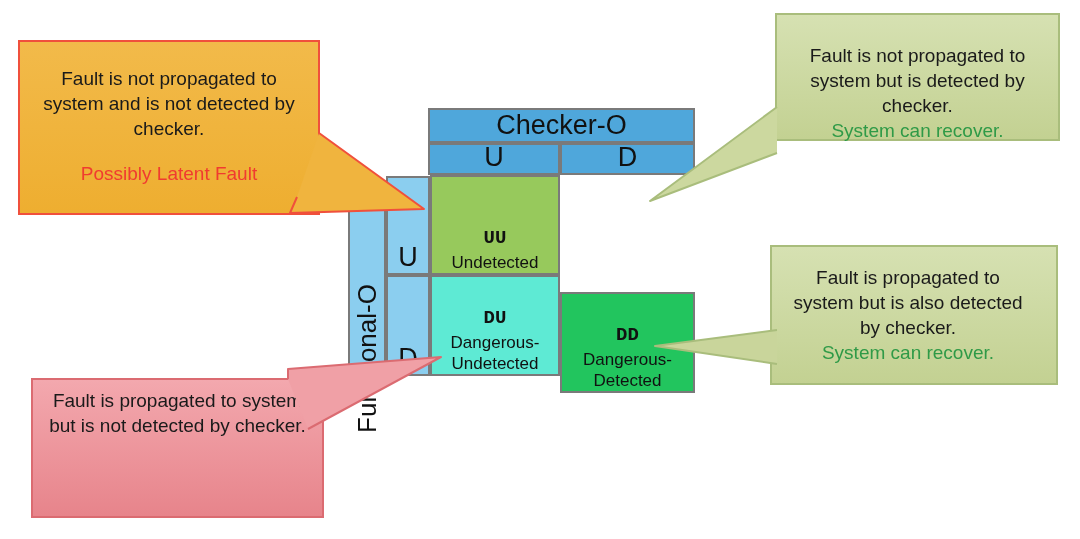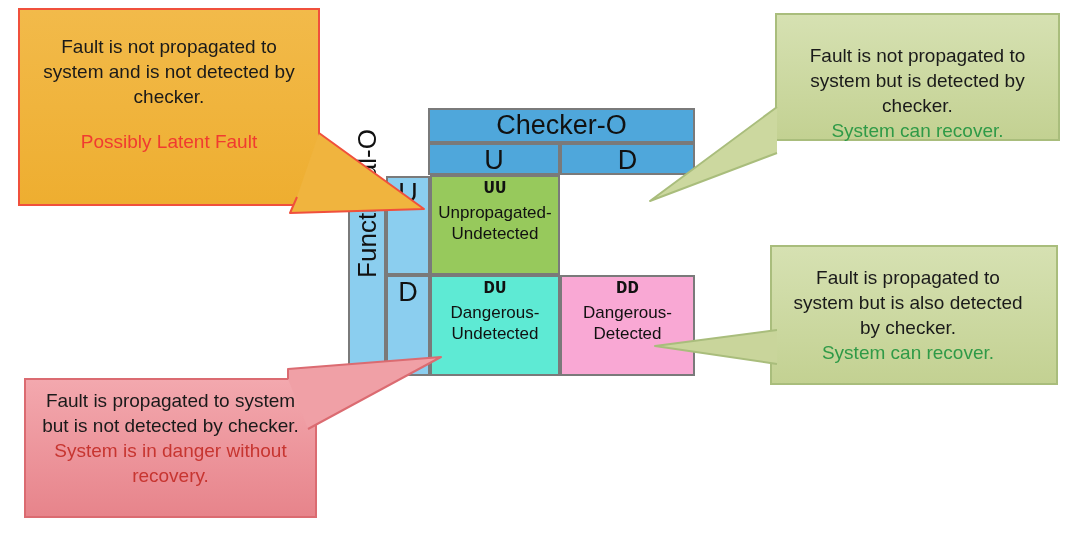--- a/index.html
+++ b/index.html
@@ -14,59 +14,59 @@
     width: 1080px; height: 539px;
     background: #ffffff;
     overflow: hidden;
   }
 
   
   .tcell {
     position: absolute;
     border: 2px solid #7a7a7a;
     display: flex; flex-direction: column;
-    align-items: center; justify-content: flex-start;
+    align-items: center; justify-content: flex-end;
     text-align: center;
     color: #111111;
   }
   .blue  { background: #4FA7DB; }
   .lblue { background: #8BCEEF; }
   .hdr-font  { font-size: 27px; }
   .lbl-font  { font-size: 27px; }
 
   #hdr-checker { left: 428px; top: 108px; width: 267px; height: 35px; }
   #hdr-u       { left: 428px; top: 143px; width: 132px; height: 32px; }
   #hdr-d       { left: 560px; top: 143px; width: 135px; height: 32px; }
   #func-col    { left: 348px; top: 186px; width: 38px;  height: 190px; }
   #lbl-u       { left: 386px; top: 176px; width: 44px;  height: 99px; }
   #lbl-d       { left: 386px; top: 275px; width: 44px;  height: 101px; }
   #cell-uu     { left: 430px; top: 175px; width: 130px; height: 100px; background: #97C95C; }
   #cell-ud     { left: 560px; top: 175px; width: 135px; height: 100px; background: #43A558; }
   #cell-du     { left: 430px; top: 275px; width: 130px; height: 101px; background: #5eead4; }
-  #cell-dd     { left: 560px; top: 275px; width: 135px; height: 101px; background: #f9a8d4; }
+  #cell-dd     { left: 560px; top: 292px; width: 135px; height: 101px; background: #22c55e; }
 
   .rot {
     transform: rotate(-90deg);
     white-space: nowrap;
     font-size: 26px;
   }
   .cell-code { font-size: 19px; font-weight: bold; margin-bottom: 3px; font-family: Liberation Mono, monospace; }
   .cell-line { font-size: 17px; line-height: 21px; }
 
   
   .callout {
     position: absolute;
     border: 2px solid;
     text-align: center;
     font-size: 19px;
     line-height: 25px;
     color: #1a1a1a;
   }
   #co-uu {
-    left: 18px; top: 8px; width: 302px; height: 198px;
+    left: 18px; top: 40px; width: 302px; height: 175px;
     background: linear-gradient(#f2ba4a, #eeae30);
     border-color: #F0503C;
     padding: 24px 14px 0 14px;
   }
   #co-uu .note { color: #F03B30; margin-top: 20px; }
 
   #co-ud {
     left: 775px; top: 13px; width: 285px; height: 128px;
     background: linear-gradient(#d6e1b2, #c3d192);
     border-color: #A9BD7C;
@@ -76,21 +76,21 @@
 
   #co-dd {
     left: 770px; top: 245px; width: 288px; height: 140px;
     background: linear-gradient(#d6e1b2, #c3d192);
     border-color: #A9BD7C;
     padding: 18px 24px 0 12px;
   }
   #co-dd .note { color: #2F9A47; }
 
   #co-du {
-    left: 24px; top: 378px; width: 293px; height: 140px;
+    left: 31px; top: 378px; width: 293px; height: 140px;
     background: linear-gradient(#f3a8ae, #e7848b);
     border-color: #DB6B71;
     padding: 8px 12px 0 12px;
   }
   #co-du .note { color: #C73530; }
 
   
   .tails {
     position: absolute; left: 0; top: 0;
     width: 1080px; height: 539px;
@@ -117,21 +117,20 @@
   </div>
   <div class="tcell lblue lbl-font" id="lbl-u">
     <span>U</span>
   </div>
   <div class="tcell lblue lbl-font" id="lbl-d">
     <span>D</span>
   </div>
 
   <div class="tcell" id="cell-uu">
     <div class="cell-code">UU</div>
-    <div class="cell-line">Unpropagated-</div>
     <div class="cell-line">Undetected</div>
   </div>
   <div class="tcell" id="cell-du">
     <div class="cell-code">DU</div>
     <div class="cell-line">Dangerous-</div>
     <div class="cell-line">Undetected</div>
   </div>
   <div class="tcell" id="cell-dd">
     <div class="cell-code">DD</div>
     <div class="cell-line">Dangerous-</div>
@@ -145,21 +144,20 @@
   <div class="callout" id="co-ud">
     <div class="body">Fault is not propagated to system but is detected by checker.</div>
     <div class="note">System can recover.</div>
   </div>
   <div class="callout" id="co-dd">
     <div class="body">Fault is propagated to system but is also detected by checker.</div>
     <div class="note">System can recover.</div>
   </div>
   <div class="callout" id="co-du">
     <div class="body">Fault is propagated to system but is not detected by checker.</div>
-    <div class="note">System is in danger without recovery.</div>
   </div>
 
   <svg class="tails" viewBox="0 0 1080 539">
     <path d="M319,133 L424,209 L290,213 L297,197" fill="#f0b43e" stroke="#F0503C" stroke-width="2" stroke-linejoin="round"></path>
     <path d="M777,107 L650,201 L777,153" fill="#ccd89f" stroke="#A9BD7C" stroke-width="2" stroke-linejoin="round"></path>
     <path d="M777,330 L655,346 L777,364" fill="#c9d59b" stroke="#A9BD7C" stroke-width="2" stroke-linejoin="round"></path>
     <path d="M308,429 L441,357 L288,369 L288,379" fill="#f0a0a6" stroke="#DB6B71" stroke-width="2" stroke-linejoin="round"></path>
   </svg>
 
 </div>

